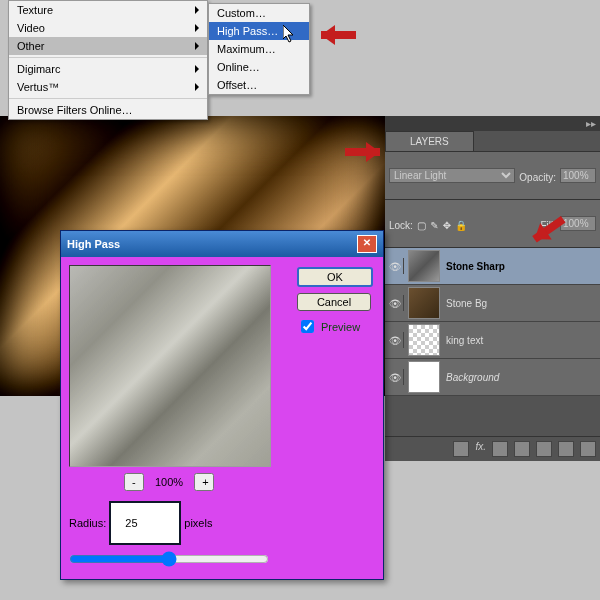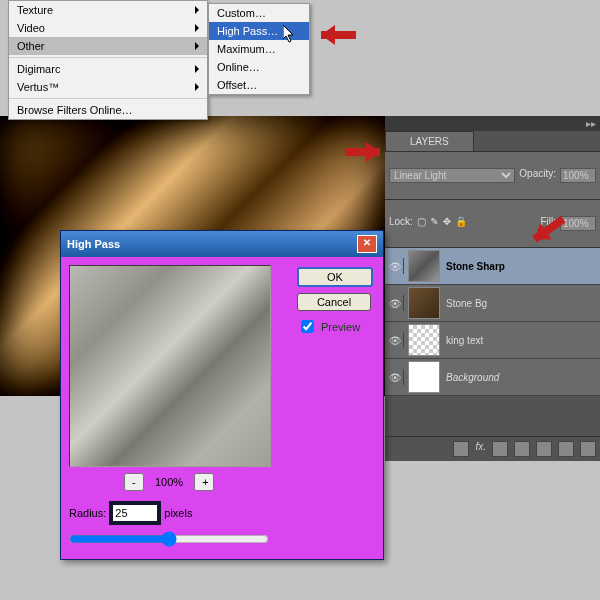--- a/index.html
+++ b/index.html
@@ -13,21 +13,21 @@
 .cursor{position:absolute;left:283px;top:25px;z-index:7}
 .canvas{position:absolute;left:0;top:116px;width:385px;height:280px;background:linear-gradient(135deg,#8b6f4a 0%,#3a2b1a 20%,#c9a776 35%,#5a4428 50%,#b8956a 65%,#2e2112 80%,#a0805a 100%);filter:contrast(1.4);box-shadow:inset 0 0 50px #000}
 .red-arrow{position:absolute;width:50px;height:14px;z-index:8}
 .red-arrow::before{content:"";position:absolute;left:0;top:3px;width:35px;height:8px;background:#c41e1e}
 .red-arrow::after{content:"";position:absolute;left:0;top:-3px;width:0;height:0;border-top:10px solid transparent;border-bottom:10px solid transparent;border-right:14px solid #c41e1e}
 .red-arrow.flip::after{left:auto;right:0;border-right:none;border-left:14px solid #c41e1e}
 .red-arrow.flip::before{left:auto;right:0}
 .layers{position:absolute;left:385px;top:116px;width:215px;background:#535353;color:#ddd;font-size:10px}
 .layers-tabs{background:#535353;display:flex;border-bottom:1px solid #333}
 .layers-tab{background:#6a6a6a;padding:4px 24px;border:1px solid #333;border-bottom:none;color:#ddd}
-.layers-ctrl{background:#6a6a6a;padding:16px 4px;display:flex;align-items:flex-start;gap:4px;border-bottom:1px solid #333}
+.layers-ctrl{background:#6a6a6a;padding:16px 4px;display:flex;align-items:flex-end;gap:4px;border-bottom:1px solid #333}
 .layers-ctrl select{flex:1;font-size:10px;background:#888;border:1px solid #555;color:#ccc}
 .layers-ctrl input{width:30px;font-size:10px;background:#888;border:1px solid #555;color:#ccc}
 .layer-row{display:flex;align-items:center;background:#6a6a6a;border-bottom:1px solid #444;padding:2px}
 .layer-row.sel{background:#8a9db5}
 .eye{width:16px;height:16px;display:flex;align-items:center;justify-content:center;border-right:1px solid #444;margin-right:4px}
 .thumb{width:30px;height:30px;border:1px solid #888;margin-right:6px;background:#999}
 .thumb.stone{background:linear-gradient(135deg,#888,#555,#999)}
 .thumb.bg{background:linear-gradient(135deg,#6b5030,#3a2a15)}
 .thumb.txt{background:repeating-conic-gradient(#ccc 0 25%,#fff 0 50%) 0 0/8px 8px;position:relative}
 .thumb.white{background:#fff}
@@ -39,21 +39,21 @@
 .dlg-title{background:linear-gradient(#4a8bd6,#1c5aa3);color:#fff;padding:4px 6px;display:flex;justify-content:space-between;align-items:center;font-weight:bold}
 .close-btn{width:18px;height:16px;background:#d9543a;border:1px solid #fff;color:#fff;text-align:center;line-height:14px;font-size:10px;cursor:pointer}
 .dlg-body{padding:8px;position:relative}
 .preview{width:200px;height:200px;border:1px inset #999;background:linear-gradient(135deg,#b0b0ac 0%,#8e8e86 25%,#c2c2bb 45%,#7a7a72 60%,#aaaaa2 80%,#9a9a92 100%);filter:contrast(1.2)}
 .btn{width:68px;padding:2px;background:#ece9d8;border:1px solid #555;border-radius:3px;text-align:center;margin-bottom:6px;cursor:pointer;font-size:11px}
 .btn.def{border:2px solid #3169c6}
 .side{position:absolute;right:10px;top:10px}
 .zoom{text-align:center;margin-top:6px}
 .zoom button{width:20px;font-size:11px}
 .radius-row{margin-top:10px;display:flex;align-items:center;gap:3px}
-.radius-row input{width:40px;border:4px solid #0f172a;padding:2px;font-size:11px}
+.radius-row input{width:40px;border:2px solid #0f172a;padding:14px;font-size:11px}
 .slider{width:200px;margin:6px 0 4px}
 .chk{display:flex;align-items:center;gap:4px;margin-top:6px;color:#114411}
 </style>
 </head>
 <body>
 
 <div class="menu">
   <div class="menu-item">
       <span>Texture</span>
       <span class="arrow-r"></span>

